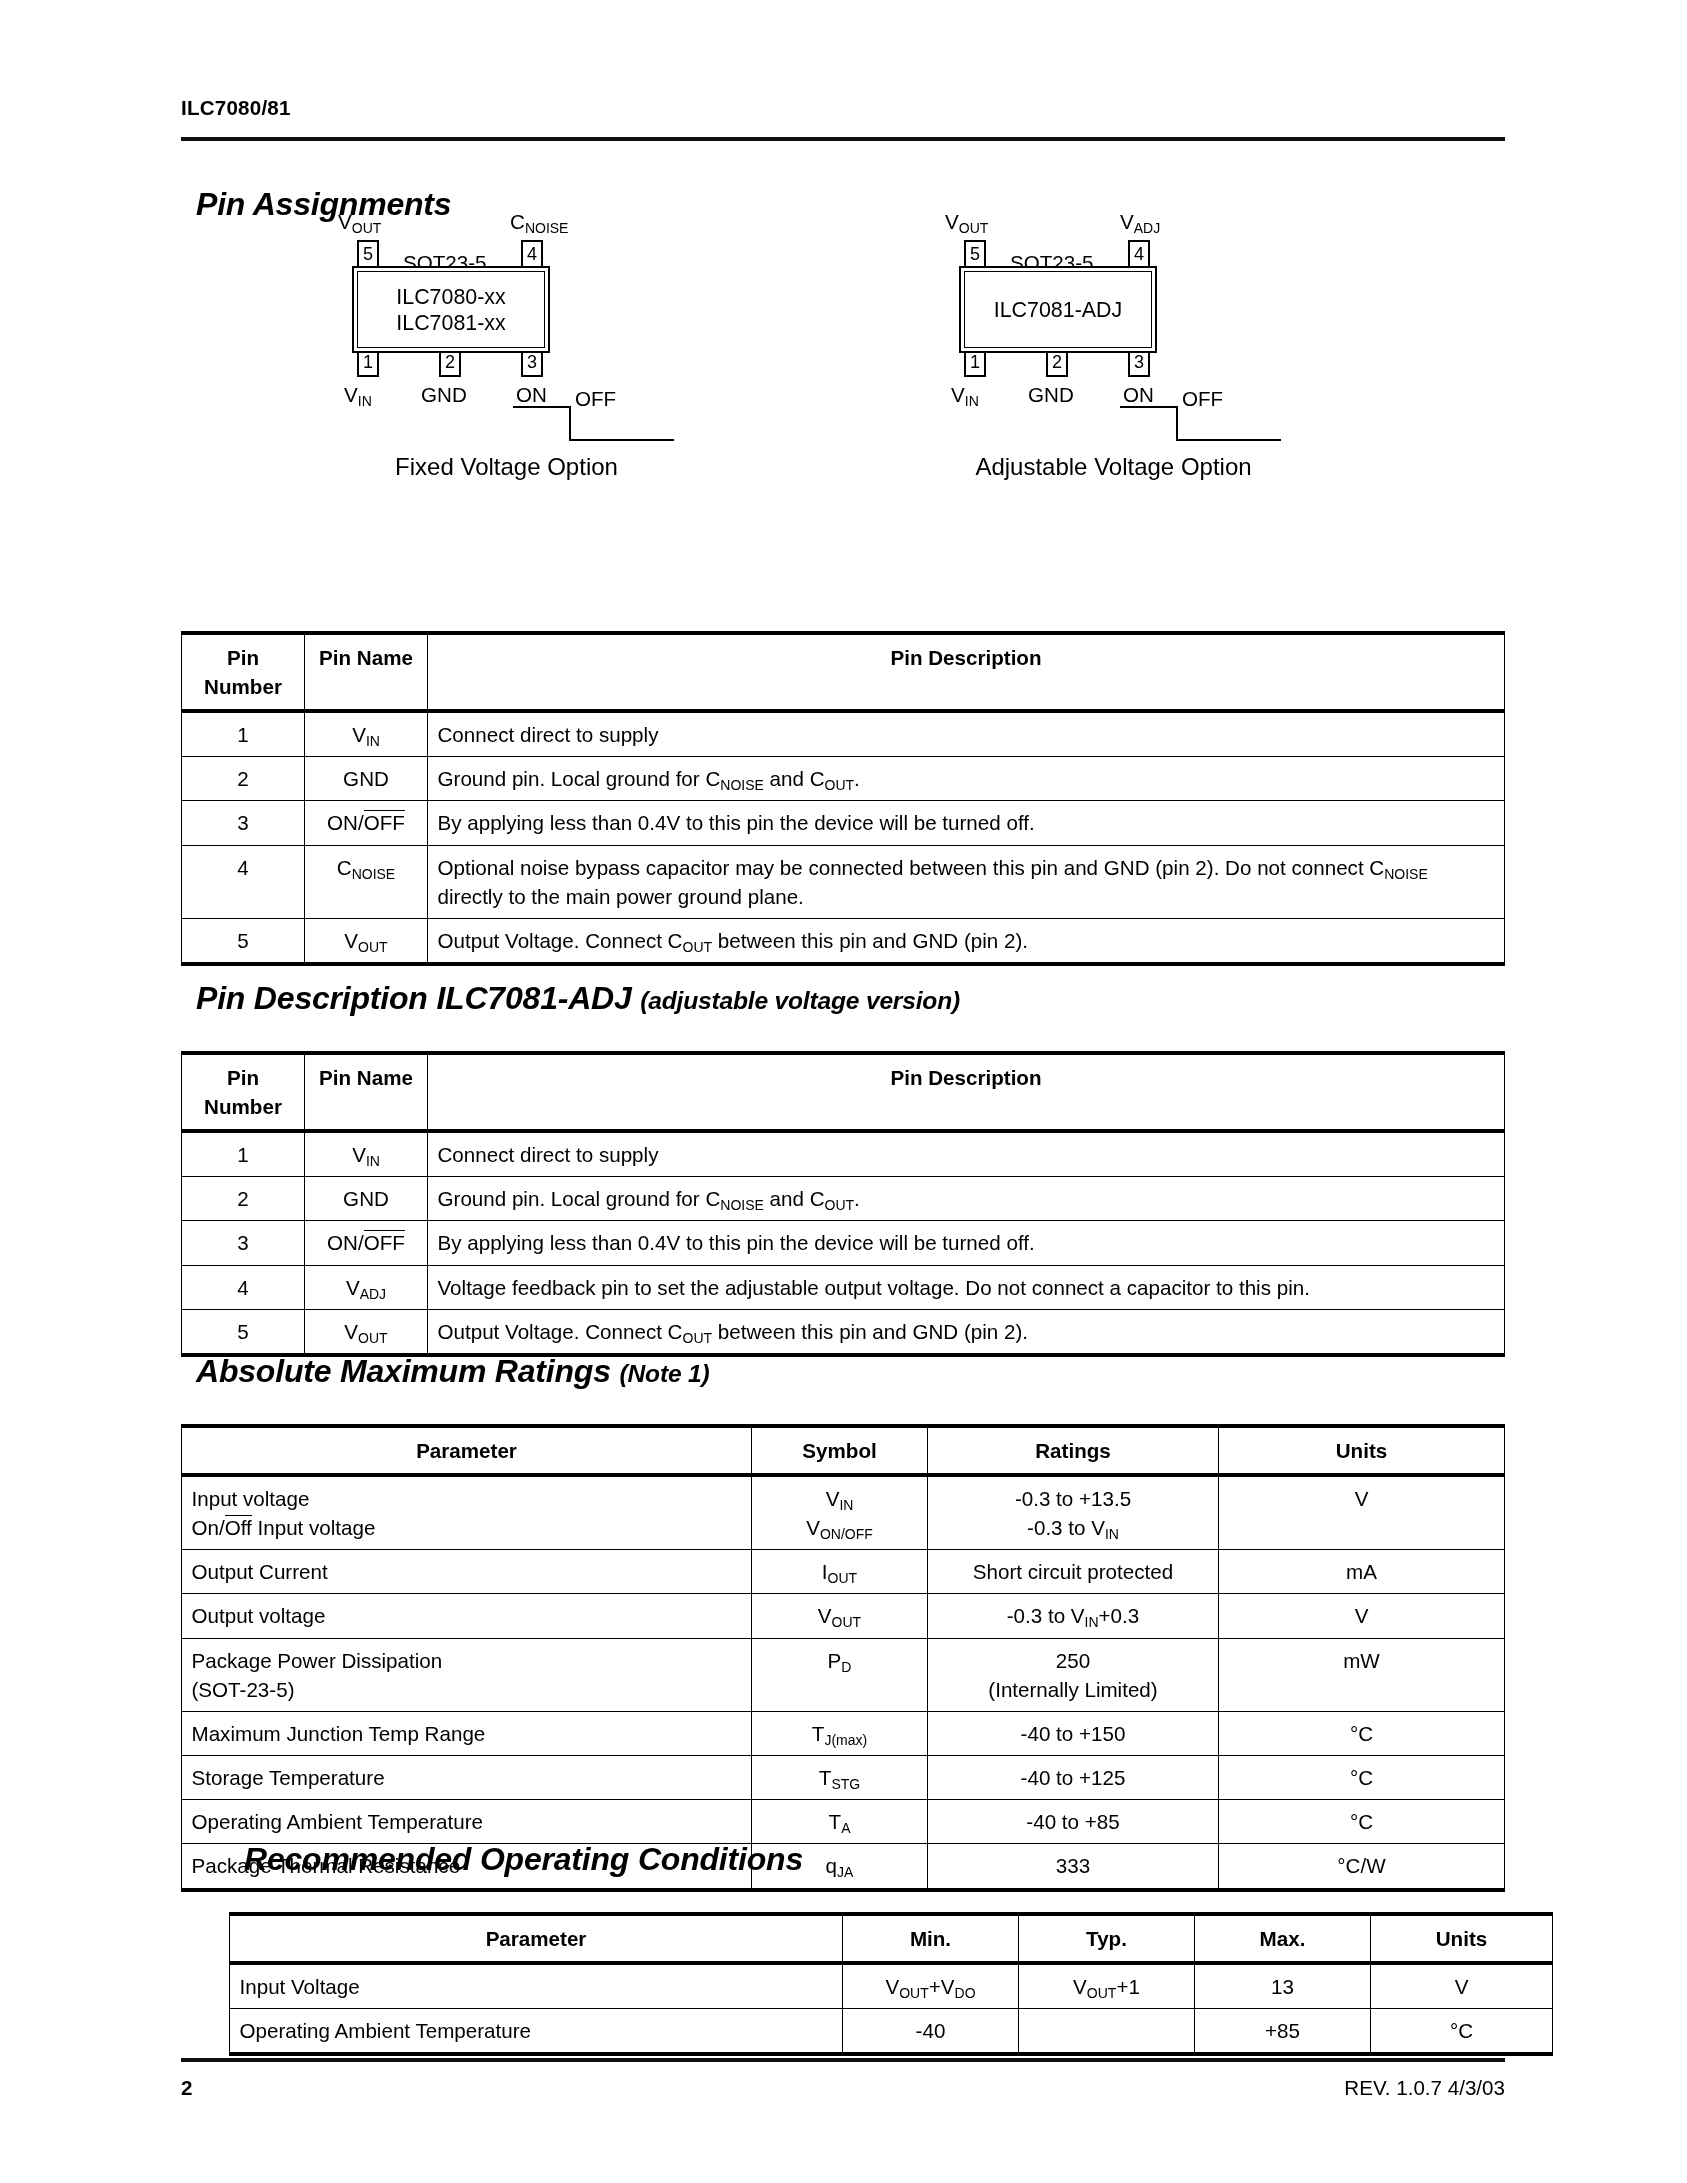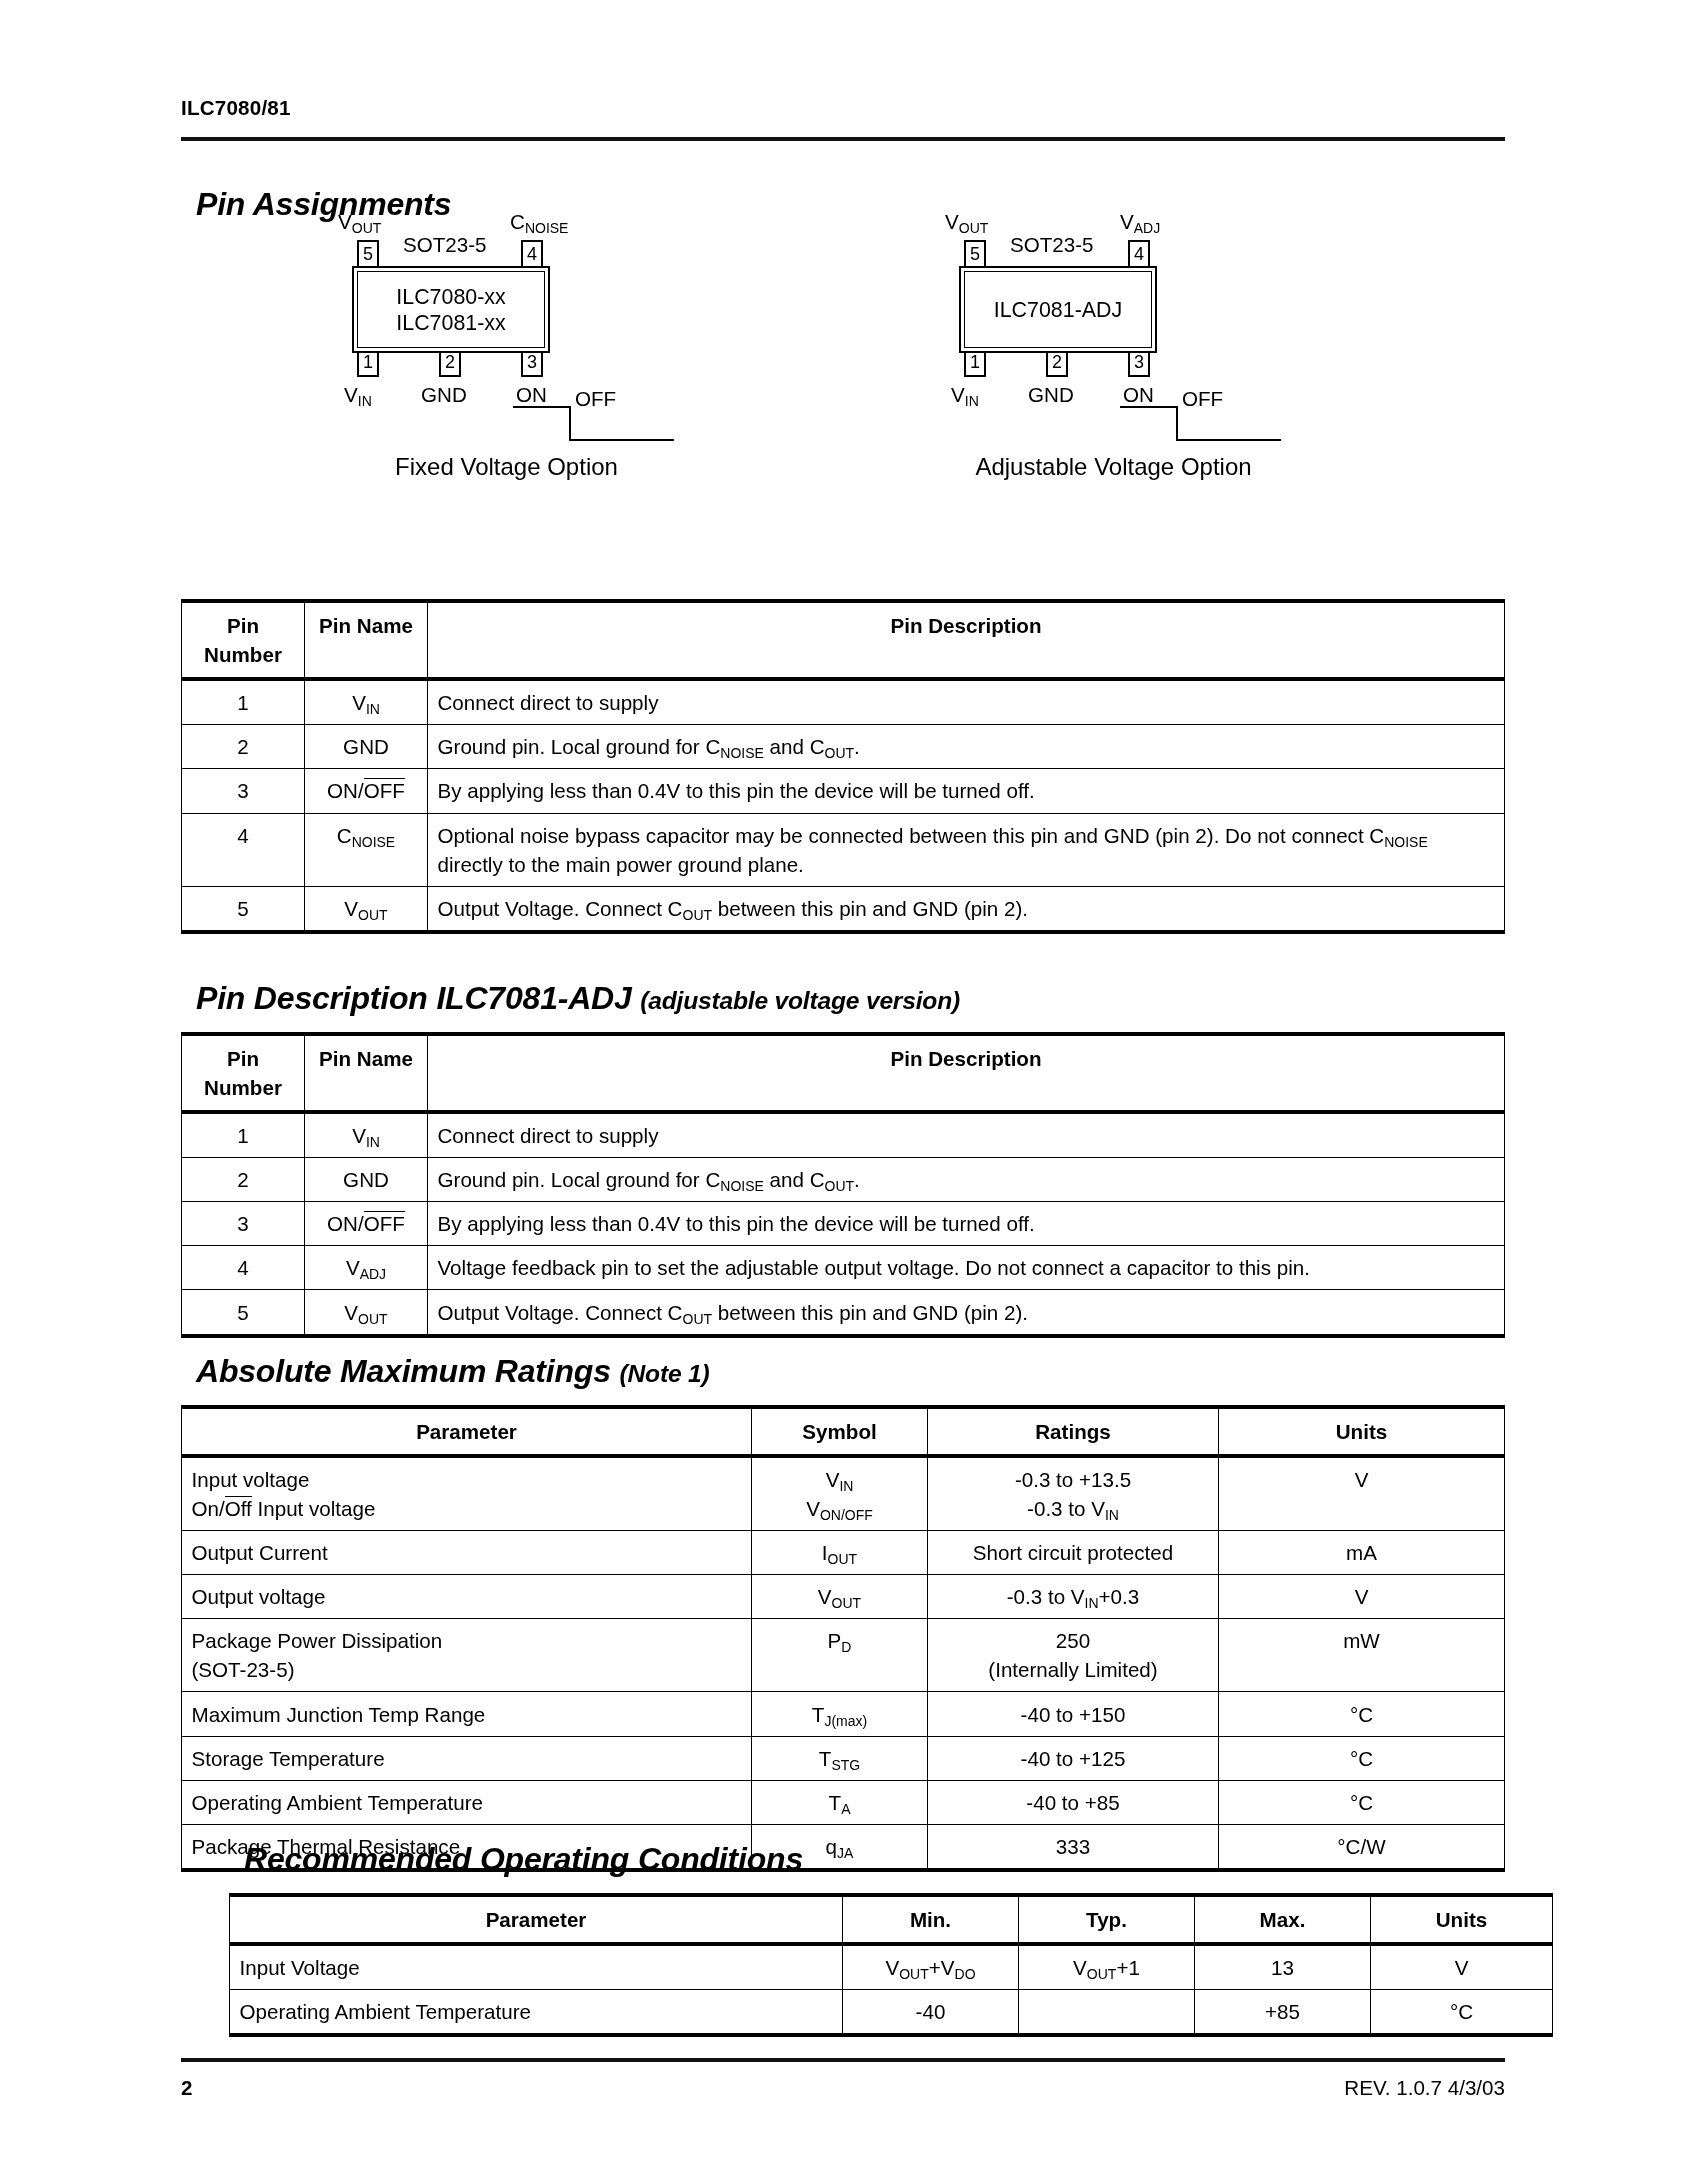--- a/index.html
+++ b/index.html
@@ -120,21 +120,21 @@
   .pad-1 { left: 49px; }
   .pad-2 { left: 131px; }
   .pad-3 { left: 213px; }
 
   .pkg-label {
     position: absolute;
     font-size: 20.6px;
     white-space: nowrap;
     line-height: 24px;
   }
-  #fx-sot, #aj-sot { top: 18px; left: 95px; }
+  #fx-sot, #aj-sot { top: 36px; left: 95px; }
   .lab-top { top: -4.8px; }
   .lab-bot { top: 168px; }
 
   .lab-vout { left: 30px; }
   .lab-cn   { left: 202px; }
   .lab-vadj { left: 205px; }
   .lab-vin  { left: 36px; }
   .lab-gnd  { left: 113px; }
   .lab-on   { left: 208px; }
 
@@ -194,20 +194,21 @@
     border-top: 1.6px solid #000;
     padding-top: 0px;
   }
 
   
   table.dt {
     border-collapse: collapse;
     width: 1324px;
     table-layout: fixed;
     font-size: 20.6px;
+    margin-top: 32px;
   }
   table.dt th, table.dt td {
     border: 1.6px solid #000;
     padding: 7.1px 9.5px;
     vertical-align: top;
     line-height: 29px;
   }
   table.dt thead th {
     font-weight: bold;
     text-align: center;

